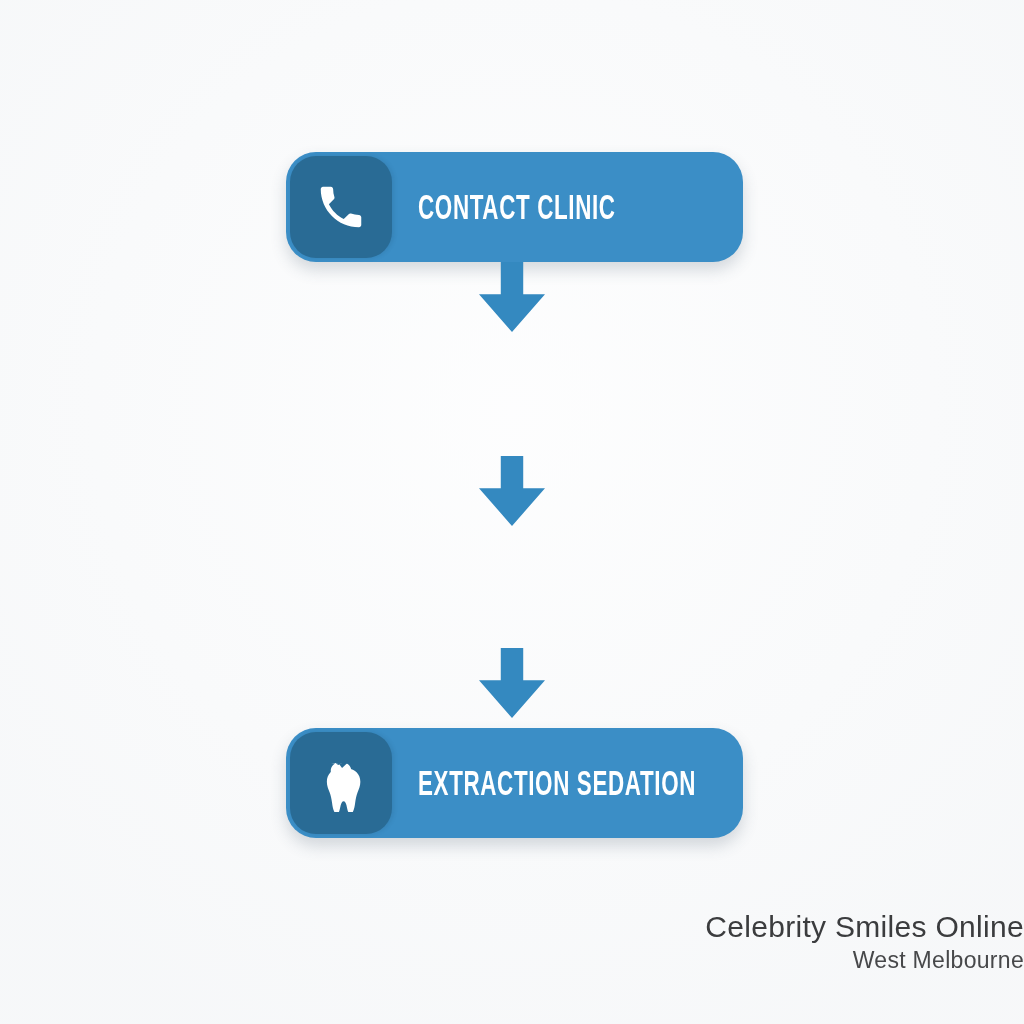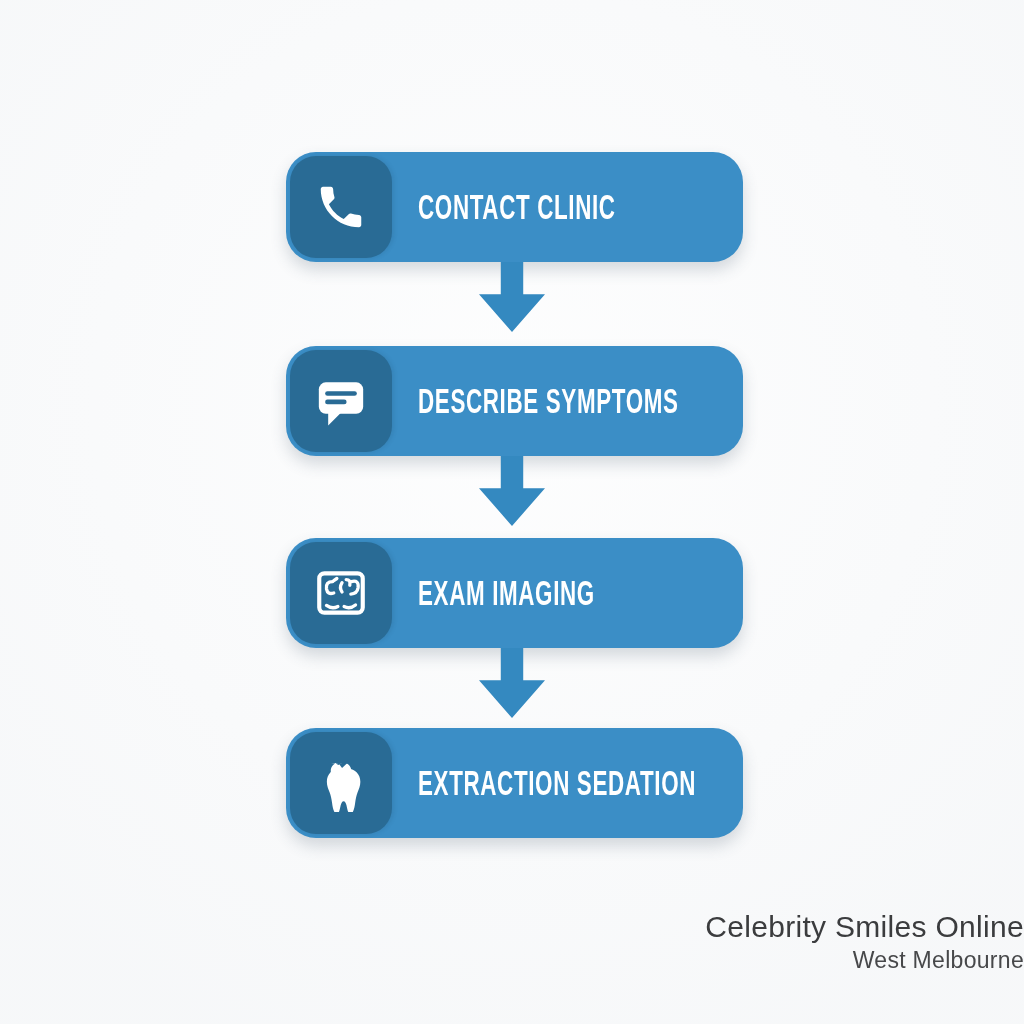--- a/index.html
+++ b/index.html
@@ -104,53 +104,23 @@
         <path fill="#ffffff" d="M6.62 10.79c1.44 2.83 3.76 5.14 6.59 6.59l2.2-2.2c.27-.27.67-.36 1.02-.24 1.12.37 2.33.57 3.57.57.55 0 1 .45 1 1V20c0 .55-.45 1-1 1-9.39 0-17-7.61-17-17 0-.55.45-1 1-1h3.5c.55 0 1 .45 1 1 0 1.25.2 2.45.57 3.57.11.35.03.74-.25 1.02l-2.2 2.2z"></path>
       </svg>
     </div>
     <div class="step-label">
       <span>CONTACT CLINIC</span>
     </div>
   </div>
 
   <div class="arrow arrow-1"></div>
 
-  <div class="step step-2">
-    <div class="icon-box">
-      <svg width="56" height="56" viewBox="0 0 24 24">
-        <rect x="2.5" y="4" width="19" height="13.5" rx="3" fill="#ffffff"></rect>
-        <path d="M6.5 16.5 L12.5 16.5 L6.5 22.5 Z" fill="#ffffff"></path>
-        <rect x="5.2" y="7.8" width="13.6" height="2" rx="1" fill="#296b95"></rect>
-        <rect x="5.2" y="11.4" width="9.2" height="2" rx="1" fill="#296b95"></rect>
-      </svg>
-    </div>
-    <div class="step-label">
-      <span>DESCRIBE SYMPTOMS</span>
-    </div>
-  </div>
 
   <div class="arrow arrow-2"></div>
 
-  <div class="step step-3">
-    <div class="icon-box">
-      <svg width="58" height="58" viewBox="0 0 56 56" fill="none" stroke="#ffffff" stroke-linecap="round" stroke-linejoin="round">
-        <rect x="7" y="9" width="42" height="38" rx="5" stroke-width="4"></rect>
-        <path d="M20 17 q-7 0 -6 7 q1 6 7 4" stroke-width="3.2"></path>
-        <path d="M21 16 l3 -2" stroke-width="3.2"></path>
-        <path d="M29 18 q-3 5 0 9" stroke-width="3.2"></path>
-        <path d="M33 15 q4.5 0 3.5 5.5" stroke-width="3.2"></path>
-        <path d="M38 17 q7.5 -2 6.5 6 q-1 6 -7 6" stroke-width="3.2"></path>
-        <path d="M14 40 q5.5 4 11 1" stroke-width="3.2"></path>
-        <path d="M31 41 q5.5 3 11 -1.5" stroke-width="3.2"></path>
-      </svg>
-    </div>
-    <div class="step-label">
-      <span>EXAM IMAGING</span>
-    </div>
-  </div>
 
   <div class="arrow arrow-3"></div>
 
   <div class="step step-4">
     <div class="icon-box">
       <svg width="58" height="58" viewBox="0 0 56 56">
         <path fill="#ffffff" d="M19.5 9.5c-6 0-10.5 4.8-10.5 10.8 0 3.7 1.3 6.3 2.4 9.2.9 2.4 1.6 5.4 2 8.7.5 4.4 1.6 9.3 4.2 9.3 3 0 2.3-10.8 5.6-10.8 3.3 0 2.6 10.8 5.6 10.8 2.6 0 3.7-4.9 4.2-9.3.4-3.3 1.1-6.3 2-8.7 1.1-2.9 2.4-5.5 2.4-9.2 0-6-4.5-10.8-10.5-10.8-2.6 0-5.2 1.1-7.4 2.6-2.2-1.5-4.8-2.6-10-2.6z" transform="translate(9,0) scale(0.7) translate(4,3)"></path>
         <path fill="#ffffff" d="M17.5 9.2C11.8 9.2 7.5 13.9 7.5 19.7c0 3.6 1.25 6.1 2.3 8.9.87 2.32 1.55 5.2 1.94 8.4.48 4.25 1.55 9 4.06 9 2.9 0 2.22-10.4 5.4-10.4 3.18 0 2.5 10.4 5.4 10.4 2.51 0 3.58-4.75 4.06-9 .39-3.2 1.07-6.08 1.94-8.4 1.05-2.8 2.3-5.3 2.3-8.9 0-5.8-4.3-10.5-10-10.5-2.5 0-4.4.9-6 2.1-1.55-1.2-2.9-2.1-1.4-2.1z" transform="translate(5.5,3.5) scale(1.18)"></path>
         <path fill="#296b95" d="M25 7.5 l10 -2.5 -7 6.5 z" transform="translate(1,2)"></path>
       </svg>

